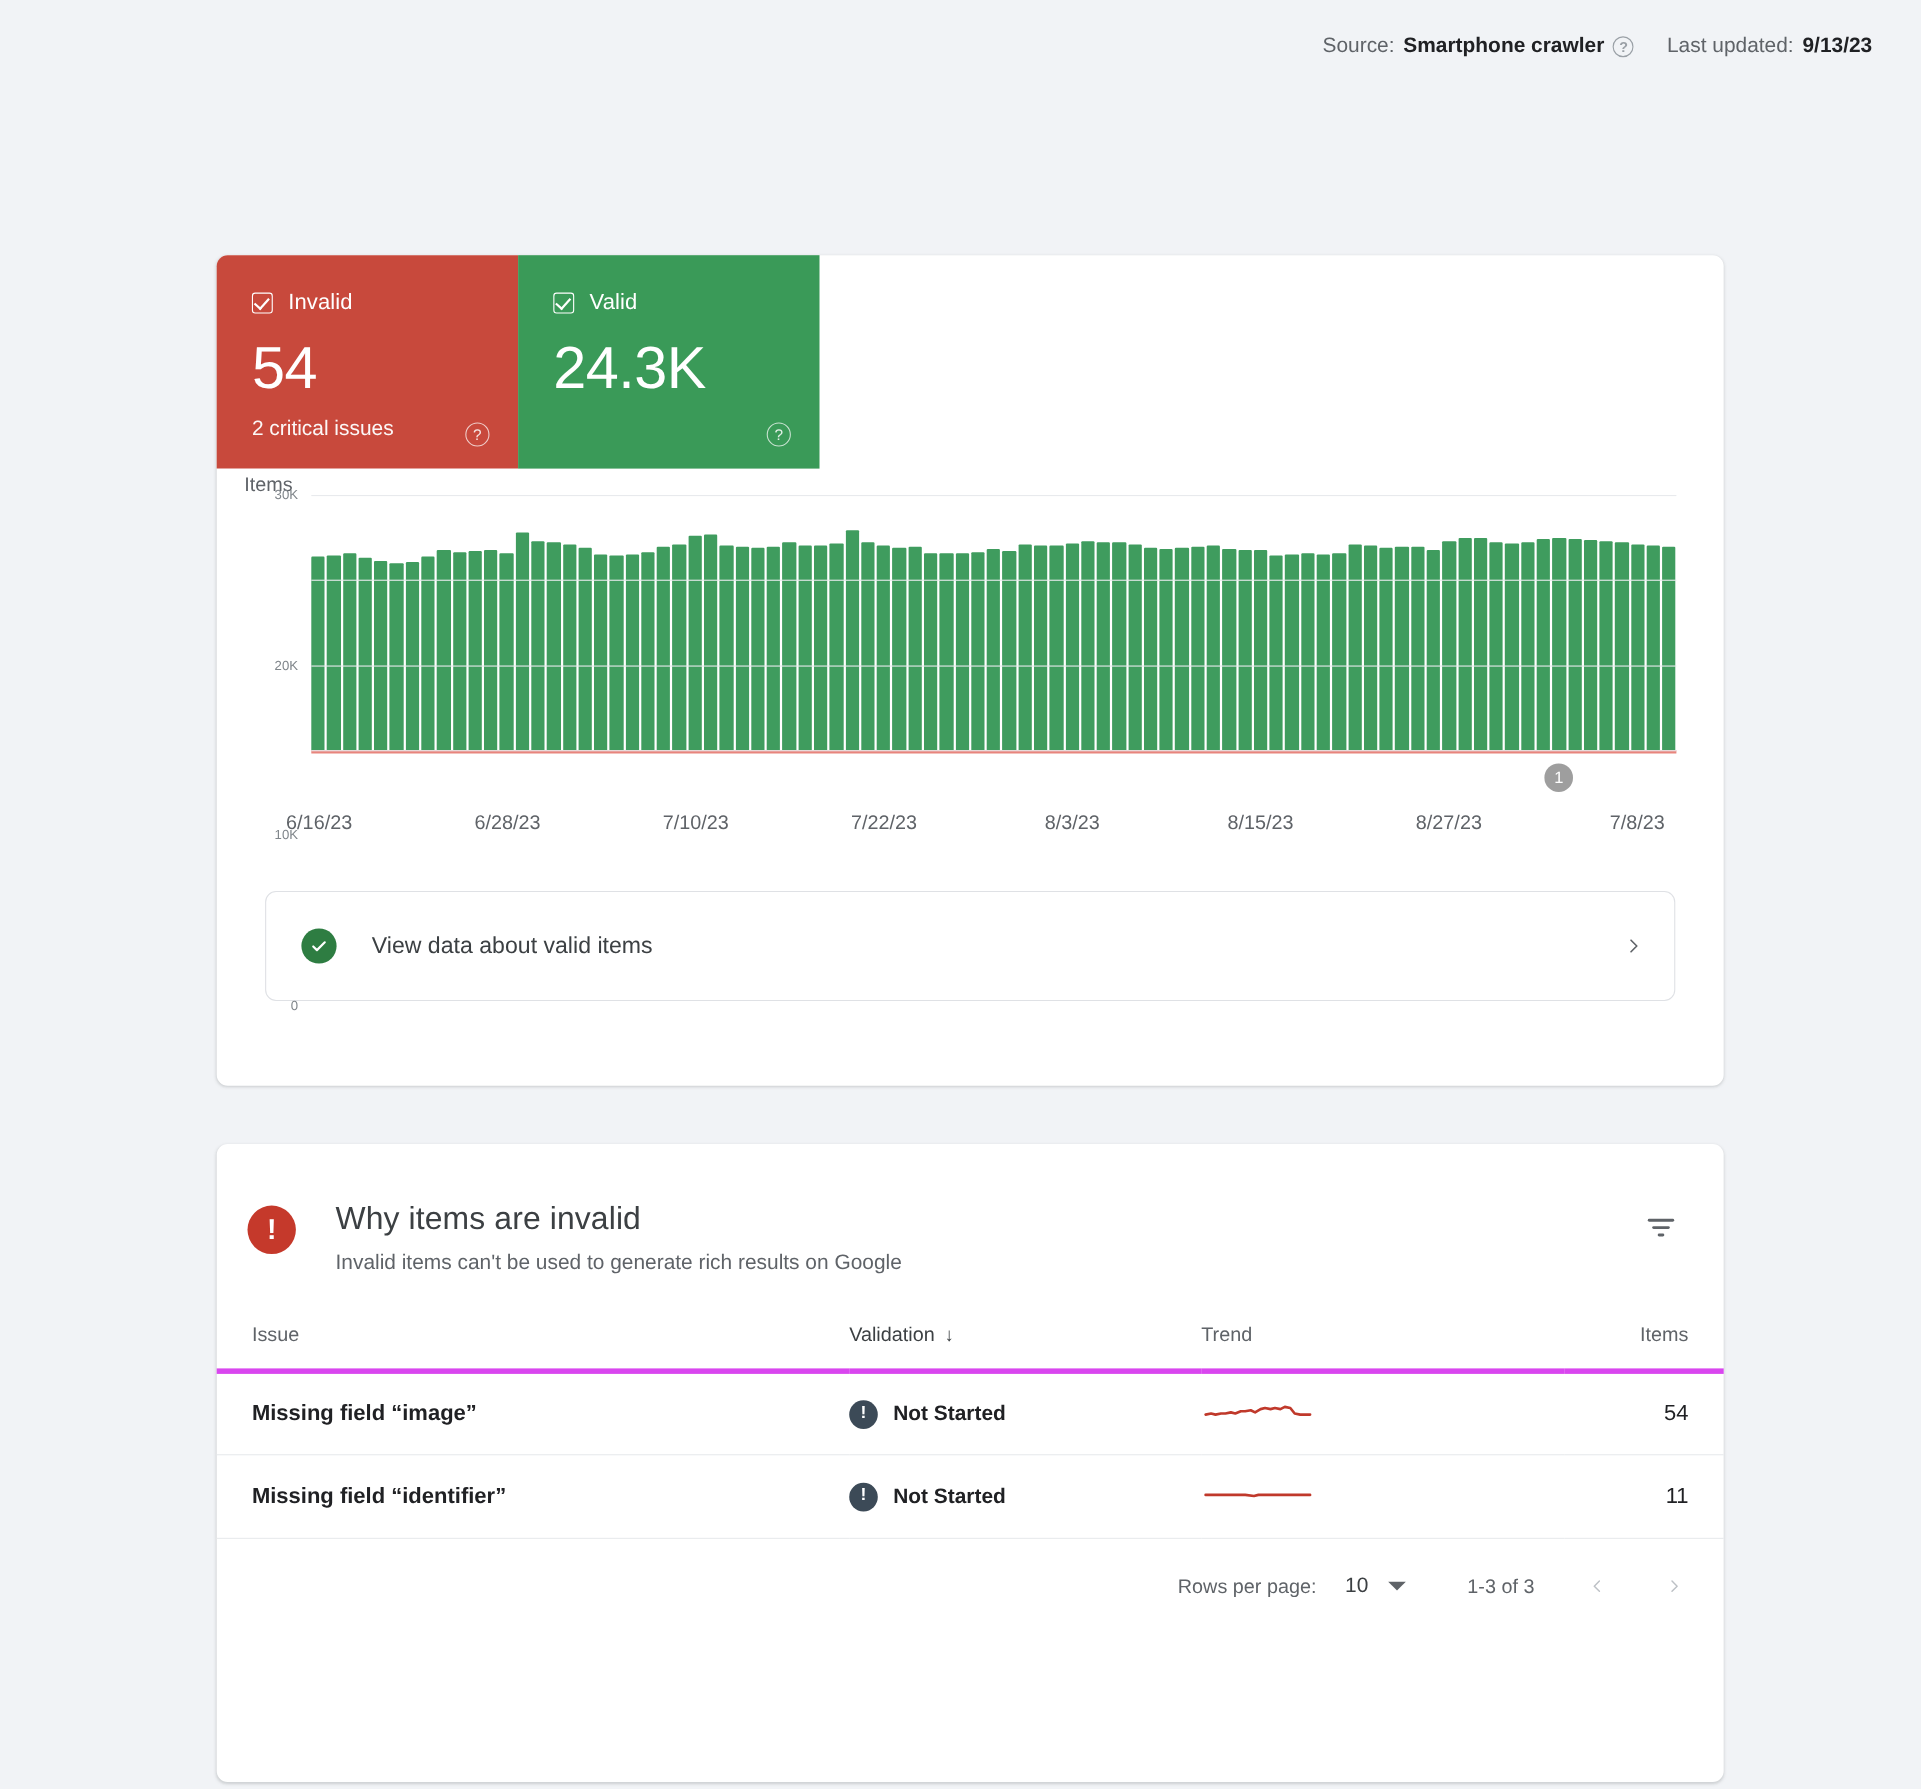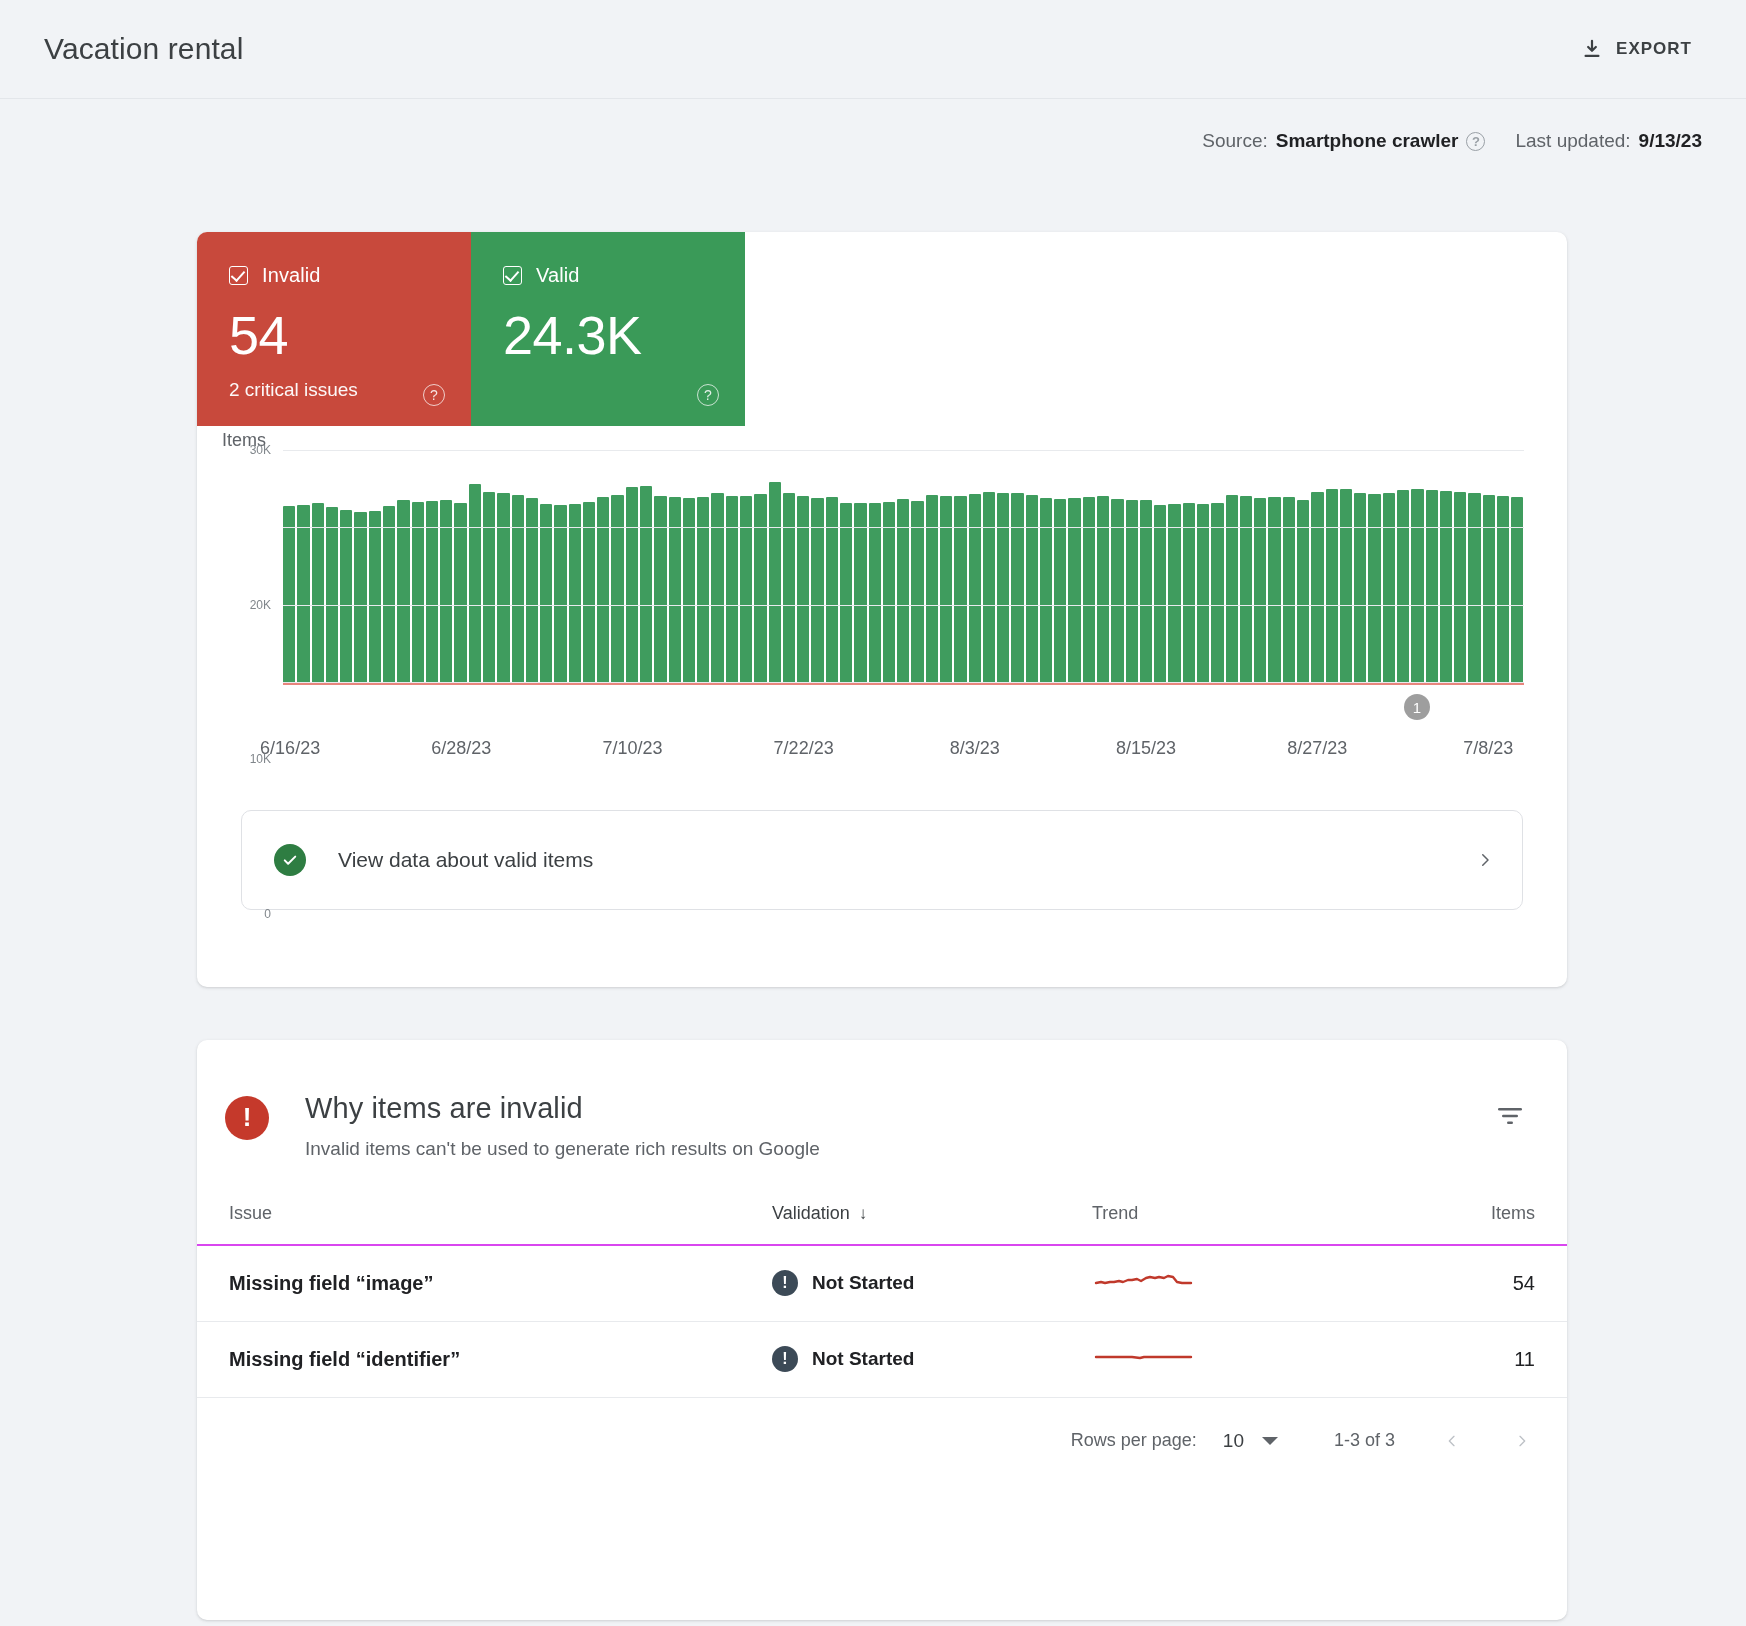--- a/index.html
+++ b/index.html
@@ -282,21 +282,21 @@
   .filter-icon { width: 26px; height: 20px; margin-top: 14px; cursor: pointer; }
 
   
   table.issues { width: 100%; border-collapse: collapse; margin-top: 43px; }
   table.issues th {
     font-size: 18px;
     font-weight: 400;
     color: #5f6368;
     text-align: left;
     padding: 0 0 20px 0;
-    border-bottom: 2px solid #d946ef;
+    border-bottom: 5px solid #d946ef;
   }
   table.issues th.th-issue { padding-left: 32px; width: 575px; }
   table.issues th.th-validation { width: 320px; color: #3c4043; font-weight: 500; }
   table.issues th.th-trend { width: 330px; }
   table.issues th.th-items { text-align: right; padding-right: 32px; }
   .sort-arrow { display: inline-block; margin-left: 9px; font-size: 17px; color: #3c4043; }
   table.issues td {
     border-bottom: 1px solid #e8eaed;
     height: 76px;
     vertical-align: middle;
@@ -353,31 +353,20 @@
     width: 26px; height: 26px;
     display: flex; align-items: center; justify-content: center;
     cursor: pointer;
   }
 </style>
 </head>
 <body>
 
 <div class="page">
 
-  <div class="topbar">
-    <div class="page-title">Vacation rental</div>
-    <div class="topbar-spacer"></div>
-    <div class="export-btn">
-      <svg class="dl-icon" viewBox="0 0 24 24">
-        <path d="M12 3v11m0 0l-4.2-4.2M12 14l4.2-4.2" stroke="#3c4043" stroke-width="2.4" fill="none" stroke-linecap="round" stroke-linejoin="round"></path>
-        <path d="M5 19.5h14" stroke="#3c4043" stroke-width="2.4" stroke-linecap="round"></path>
-      </svg>
-      <span class="export-label">EXPORT</span>
-    </div>
-  </div>
 
   <div class="meta-row">
     <div class="meta-item">
       <span class="lbl">Source:</span>
       <span class="val">Smartphone crawler</span>
       <span class="help-circle">?</span>
     </div>
     <div class="meta-item">
       <span class="lbl">Last updated:</span>
       <span class="val">9/13/23</span>

